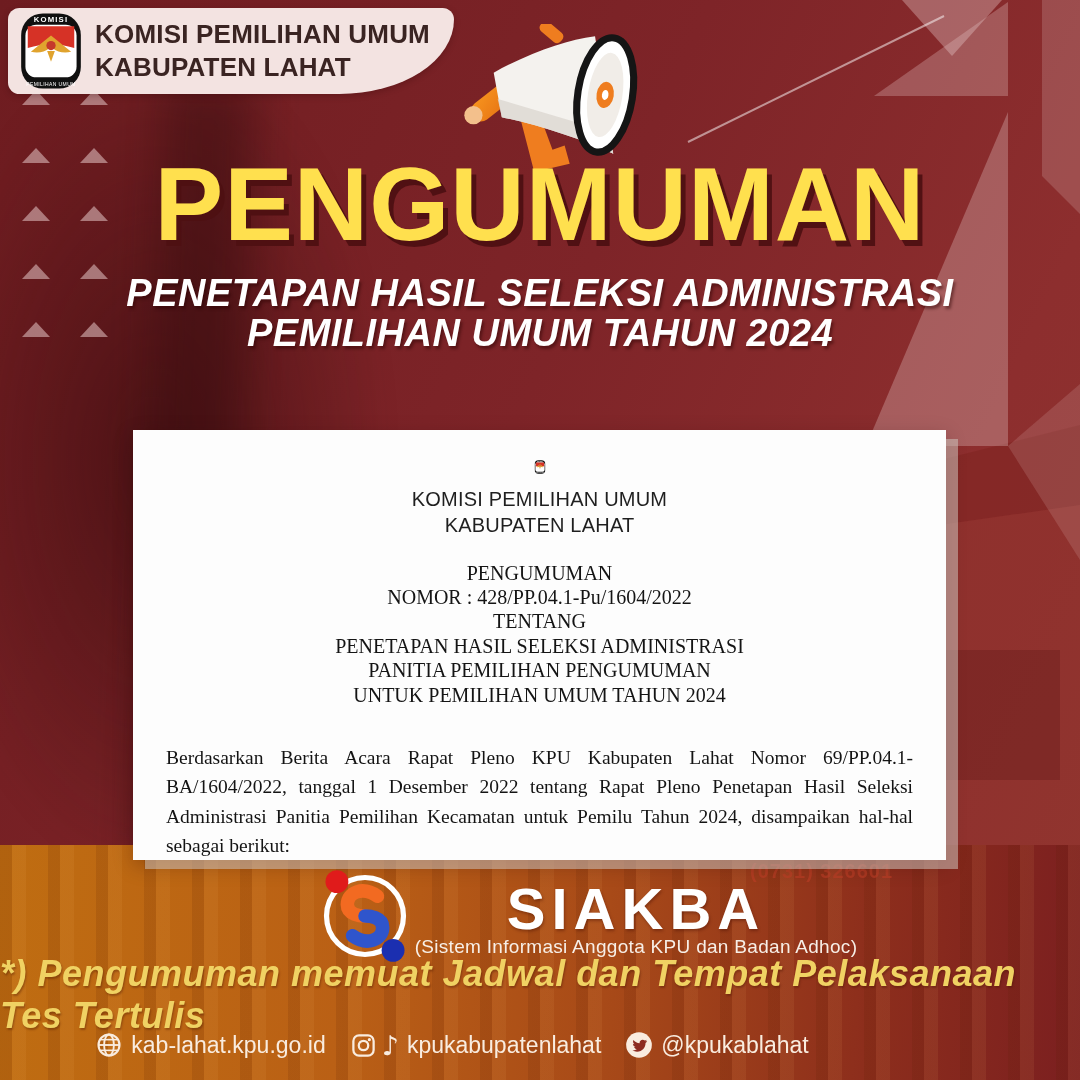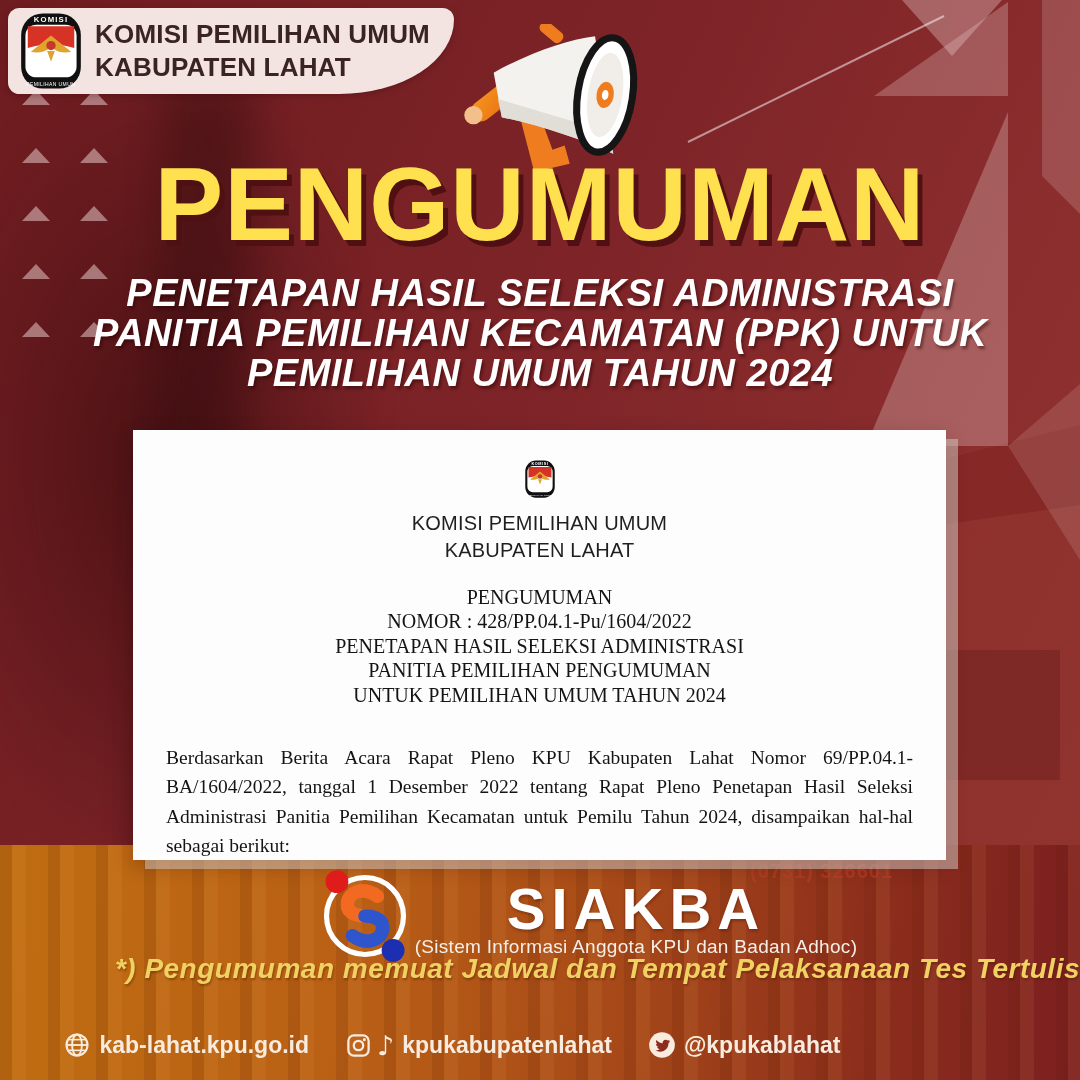--- a/index.html
+++ b/index.html
@@ -58,28 +58,28 @@
   
   .siakba { left:0; top:864px; width:1080px; z-index:6; display:flex; justify-content:center;
             align-items:center;margin-left:45px; }
   .siakba-logo { width:104px; height:104px; flex:0 0 auto; margin-right:-2px; }
   .siakba-col { display:flex; flex-direction:column; align-items:center; }
   .siakba-name { font-size:58px; font-weight:700; color:#ffffff; letter-spacing:6px;
                  text-shadow:1px 2px 3px rgba(60,10,0,.35); }
   .siakba-sub  { font-size:19px; color:#f7efe7; margin-top:-6px;
                  letter-spacing:.3px; }
 
-  .note { left:0; top:953px; width:1080px; z-index:6; text-align:right; font-size:28px;
+  .note { left:0; top:953px; width:1080px; z-index:6; text-align:left; font-size:36px;
           font-style:italic; font-weight:700; color:#f0d263; letter-spacing:.5px;
           text-shadow:1px 2px 2px rgba(70,20,0,.35); }
 
   
   .footer { left:0; top:1022px; width:904px; height:46px; z-index:6; display:flex;
-            justify-content:center; align-items:center; gap:36px; color:#f9ecdf;
-            font-size:23px; font-weight:700; }
+            justify-content:center; align-items:center; gap:24px; color:#f9ecdf;
+            font-size:23px; font-weight:400; }
   .fitem { display:flex; align-items:center; gap:8px; }
   .fitem svg { display:block; }
   .tiktok-glyph { font-size:27px; line-height:1; margin-left:-3px;
                   font-family:"DejaVu Sans", sans-serif; }
 </style>
 </head>
 <body>
 
 <div class="canvas">
 
@@ -157,35 +157,35 @@
     <path d="M44 74 L152 106 L158 128 C 128 114, 86 100, 48 92 Z" fill="#dcd7d1" opacity=".8"></path>
     <ellipse cx="150" cy="70" rx="27" ry="57" fill="#ffffff" stroke="#151515" stroke-width="7" transform="rotate(9 150 70)"></ellipse>
     <ellipse cx="150" cy="70" rx="17" ry="42" fill="#f1ede8" transform="rotate(9 150 70)"></ellipse>
     <ellipse cx="150" cy="70" rx="8.5" ry="13" fill="#ef7d1f" transform="rotate(9 150 70)"></ellipse>
     <ellipse cx="150" cy="70" rx="3.2" ry="5" fill="#ffffff" transform="rotate(9 150 70)"></ellipse>
   </svg>
 
   <div class="layer title">PENGUMUMAN</div>
   <div class="layer subtitle">
     <div>PENETAPAN HASIL SELEKSI ADMINISTRASI</div>
-    <div>PANITIA PEMILIHAN KECAMATAN (PPK) UNTUK</div>
     <div>PEMILIHAN UMUM TAHUN 2024</div>
   </div>
 
   <div class="layer card">
     <svg class="doc-logo" viewBox="0 0 80 100">
         <use href="#kpuLogo"></use>
       </svg>
     <div class="doc-org">
       <div>KOMISI PEMILIHAN UMUM</div>
       <div>KABUPATEN LAHAT</div>
     </div>
     <div class="doc-heading">
       <div>PENGUMUMAN</div>
       <div>NOMOR : 428/PP.04.1-Pu/1604/2022</div>
+      <div>TENTANG</div>
       <div>PENETAPAN HASIL SELEKSI ADMINISTRASI</div>
       <div>PANITIA PEMILIHAN PENGUMUMAN</div>
       <div>UNTUK PEMILIHAN UMUM TAHUN 2024</div>
     </div>
     <div class="doc-body">Berdasarkan Berita Acara Rapat Pleno KPU Kabupaten Lahat Nomor 69/PP.04.1-BA/1604/2022, tanggal 1 Desember 2022 tentang Rapat Pleno Penetapan Hasil Seleksi Administrasi Panitia Pemilihan Kecamatan untuk Pemilu Tahun 2024, disampaikan hal-hal sebagai berikut:</div>
   </div>
 
   <div class="layer siakba">
     <svg class="siakba-logo" viewBox="0 0 100 100">
       <circle cx="50" cy="50" r="37" fill="none" stroke="#ffffff" stroke-width="5"></circle>

